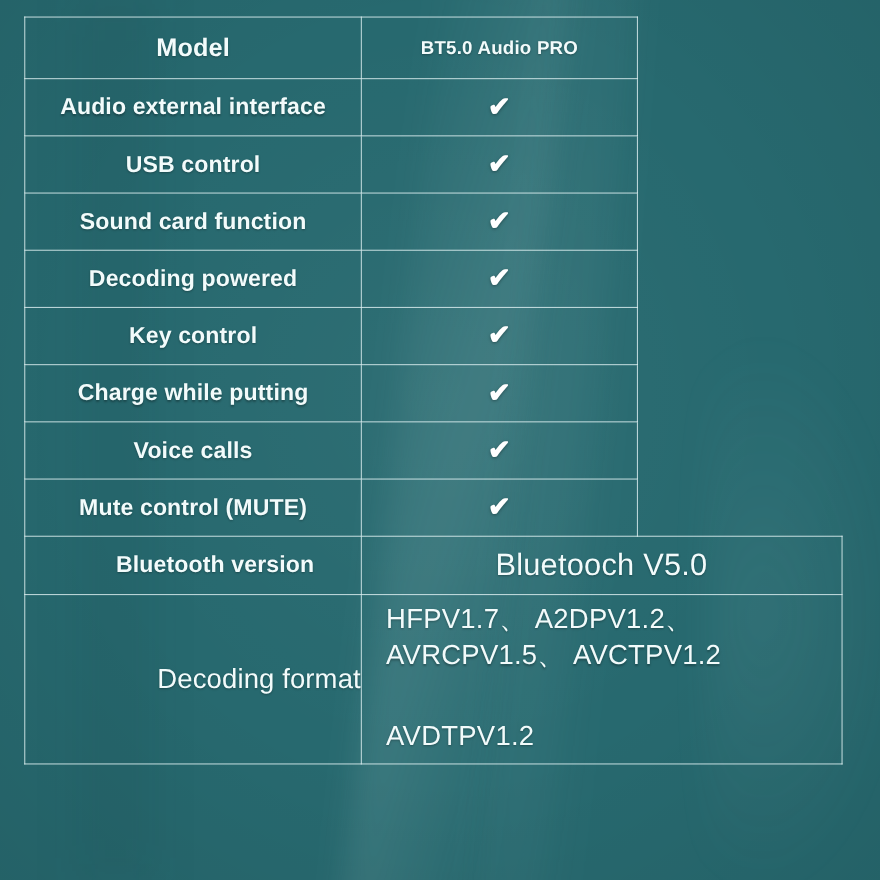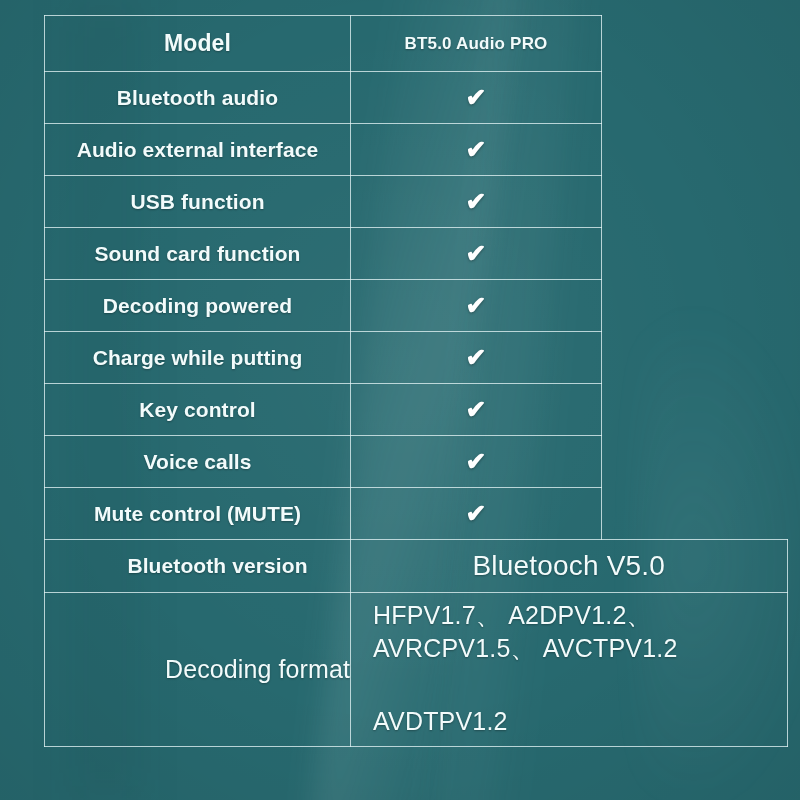--- a/index.html
+++ b/index.html
@@ -71,21 +71,21 @@
     background: radial-gradient(ellipse at 50% 45%,
         rgba(255,255,255,0.035) 0%,
         rgba(0,0,0,0.00) 55%,
         rgba(0,0,0,0.07) 100%);
     pointer-events: none;
   }
 
   
   .spec-table {
     position: absolute;
-    left: 44px;
+    left: 22px;
     top: 15px;
     width: 740px;
     border-collapse: collapse;
     table-layout: fixed;
   }
   .spec-table td {
     border: 1px solid rgba(226,242,243,0.78);
     padding: 0;
     color: #f2fbfb;
     text-align: center;
@@ -169,38 +169,31 @@
 
   <table class="spec-table">
     <tbody>
 
       <tr class="row-header">
         <td class="c-label">Model</td>
         <td class="c-value">BT5.0 Audio PRO</td>
         <td class="c-filler"></td>
       </tr>
 
-      <tr>
-        <td class="c-label">Bluetooth audio</td>
-        <td class="c-value">
-          <span class="check">✔</span>
-        </td>
-        <td class="c-filler"></td>
-      </tr>
 
       <tr>
         <td class="c-label">Audio external interface</td>
         <td class="c-value">
           <span class="check">✔</span>
         </td>
         <td class="c-filler"></td>
       </tr>
 
       <tr>
-        <td class="c-label">USB function</td>
+        <td class="c-label">USB control</td>
         <td class="c-value">
           <span class="check">✔</span>
         </td>
         <td class="c-filler"></td>
       </tr>
 
       <tr>
         <td class="c-label">Sound card function</td>
         <td class="c-value">
           <span class="check">✔</span>
@@ -211,29 +204,29 @@
 
       <tr>
         <td class="c-label">Decoding powered</td>
         <td class="c-value">
           <span class="check">✔</span>
         </td>
         <td class="c-filler"></td>
       </tr>
 
       <tr>
+        <td class="c-label">Key control</td>
+        <td class="c-value">
+          <span class="check">✔</span>
+        </td>
+        <td class="c-filler"></td>
+      </tr>
+
+      <tr>
         <td class="c-label">Charge while putting</td>
-        <td class="c-value">
-          <span class="check">✔</span>
-        </td>
-        <td class="c-filler"></td>
-      </tr>
-
-      <tr>
-        <td class="c-label">Key control</td>
         <td class="c-value">
           <span class="check">✔</span>
         </td>
         <td class="c-filler"></td>
       </tr>
 
       <tr>
         <td class="c-label">Voice calls</td>
         <td class="c-value">
           <span class="check">✔</span>

